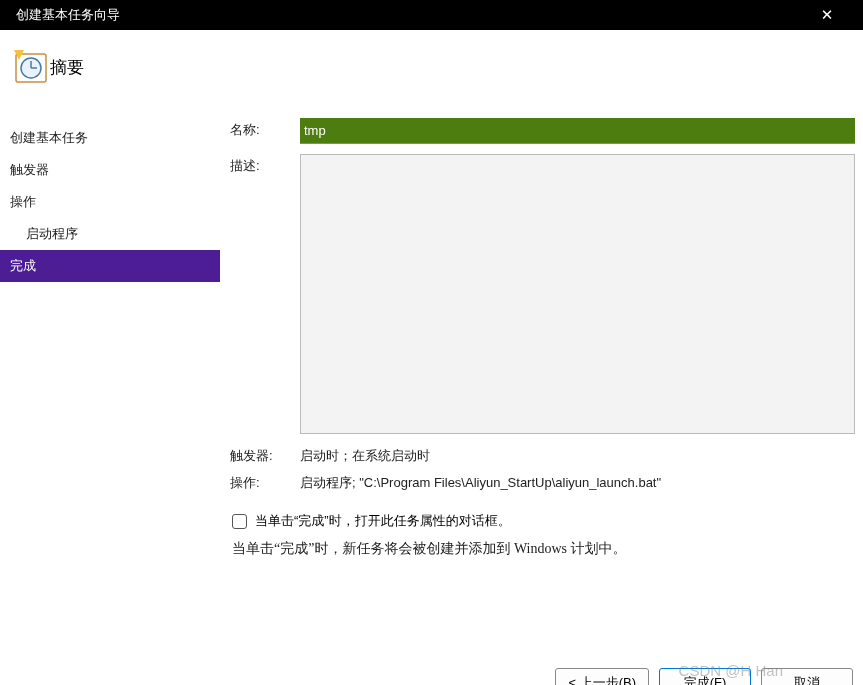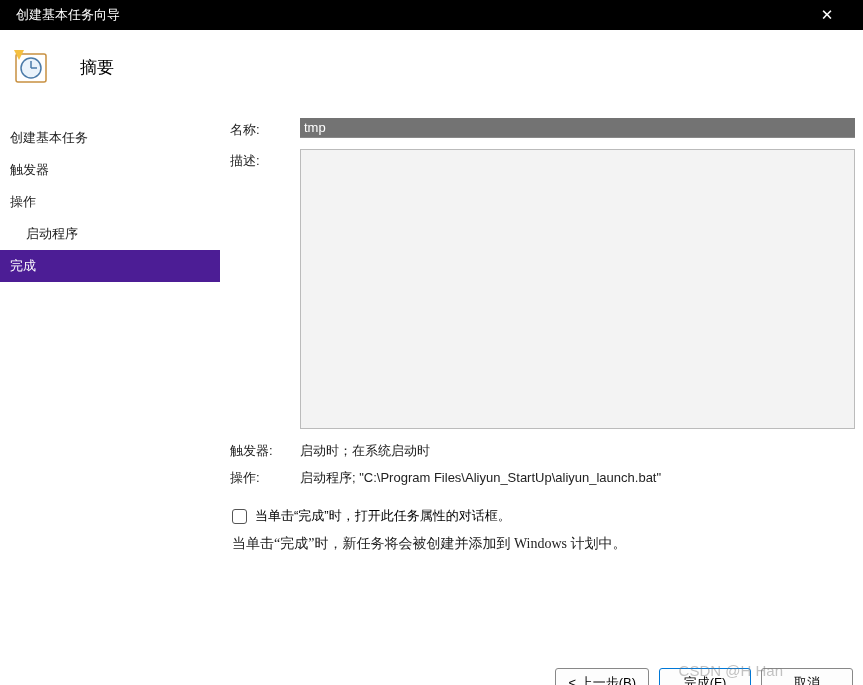--- a/index.html
+++ b/index.html
@@ -30,21 +30,21 @@
     .close-btn {
       width: 40px;
       text-align: center;
       font-size: 15px;
       cursor: pointer;
     }
     .header {
       display: flex;
       align-items: center;
       padding: 18px 12px 32px 12px;
-      gap: 30px;
+      gap: 0;
     }
     .clock-icon {
       width: 38px;
       height: 38px;
       position: relative;
     }
     .header-title {
       font-size: 17px;
       color: #000;
     }
@@ -84,24 +84,24 @@
       margin-bottom: 6px;
     }
     .form-label {
       width: 70px;
       padding-top: 3px;
       font-size: 13px;
       color: #222;
     }
     .name-input {
       flex: 1;
-      height: 20px;
+      height: 26px;
       border: none;
       border-bottom: 1px solid #888;
-      background: #737373;
+      background: #4d7c0f;
       color: #fff;
       padding: 2px 4px;
       font-size: 13px;
       outline: none;
     }
     .desc-area {
       flex: 1;
       height: 280px;
       border: 1px solid #bbb;
       background: #f3f3f3;

